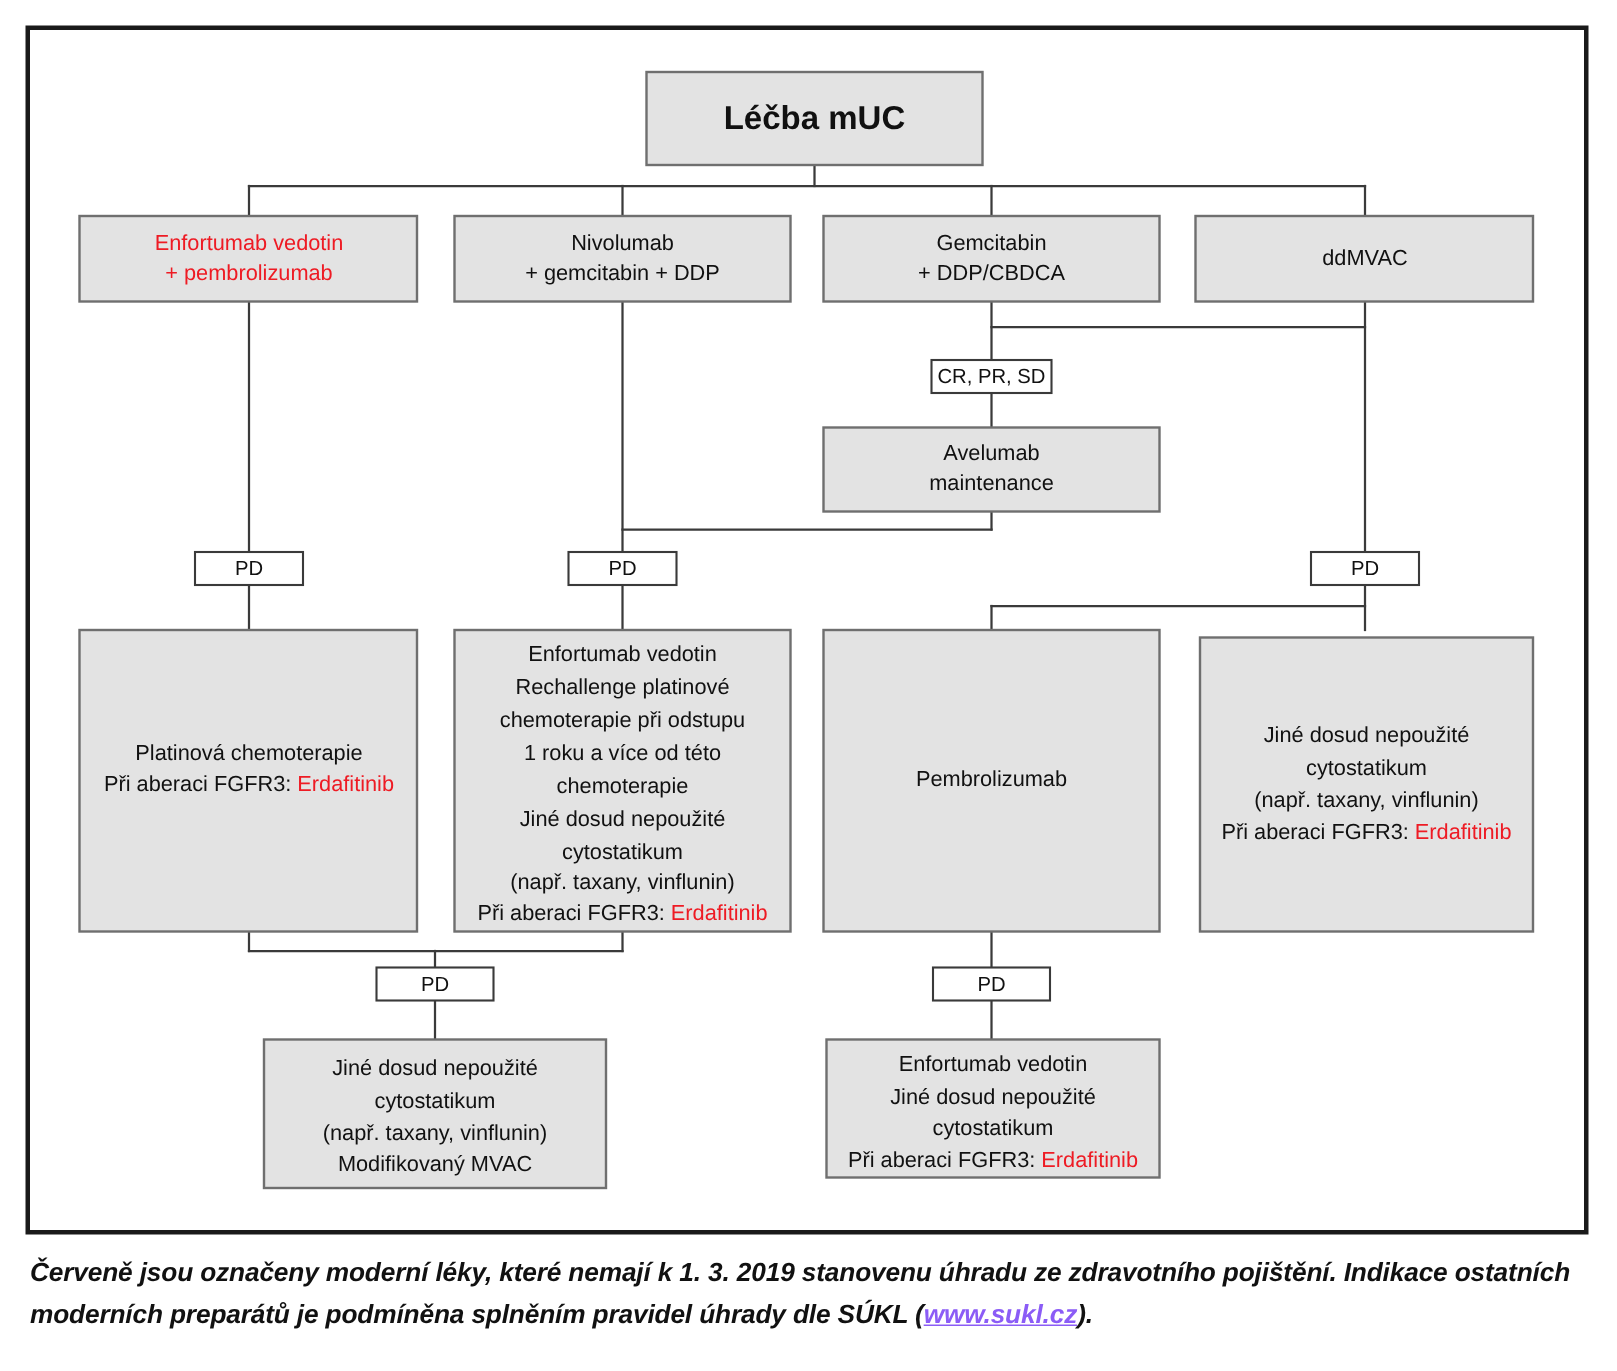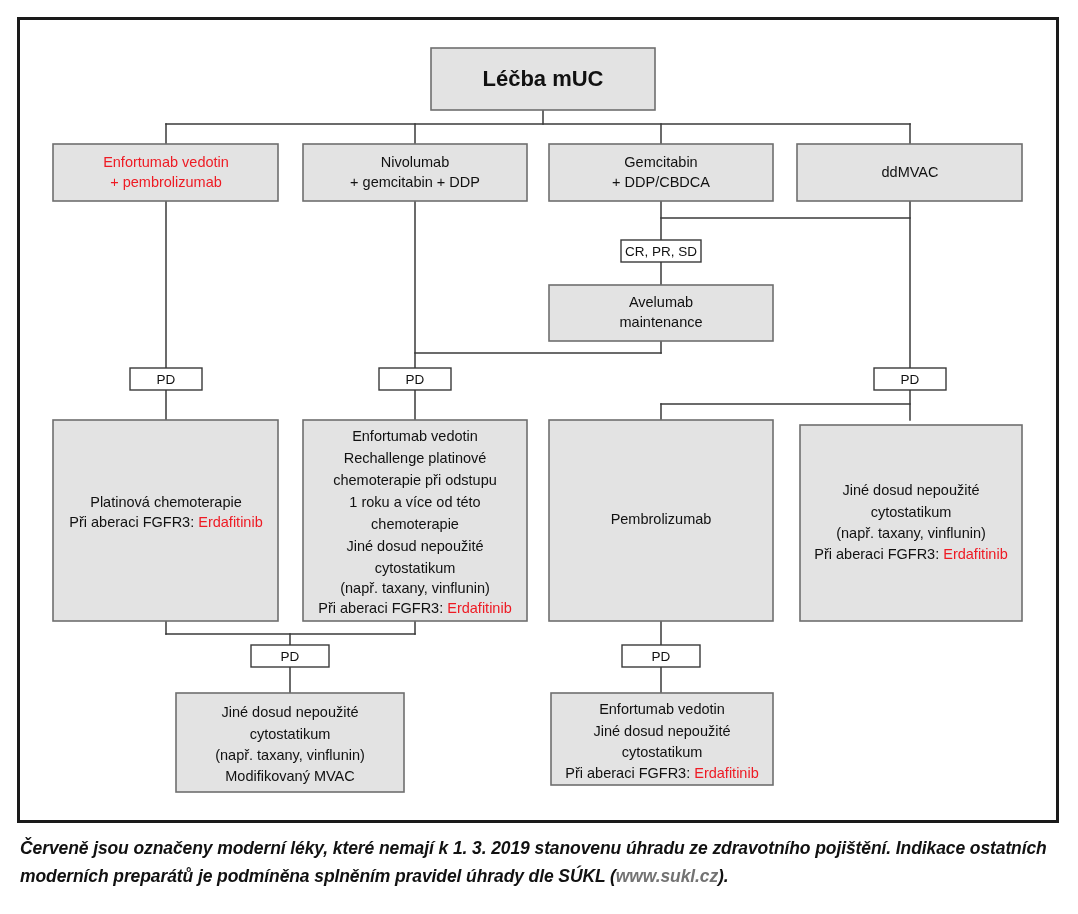--- a/index.html
+++ b/index.html
@@ -89,21 +89,22 @@
     width: 1040px;
     font-family: "Liberation Sans", sans-serif;
     font-style: italic;
     font-weight: bold;
     font-size: 17.5px;
     line-height: 28px;
     color: #111111;
     letter-spacing: -0.1px;
   }
   #caption .link {
-    color: #737373;
+    color: #8b5cf6;
+    text-decoration: underline;
     margin-top: 11px;
   }
 </style>
 </head>
 <body>
 
 <div id="page">
 
   <div id="chart-frame"></div>
 

